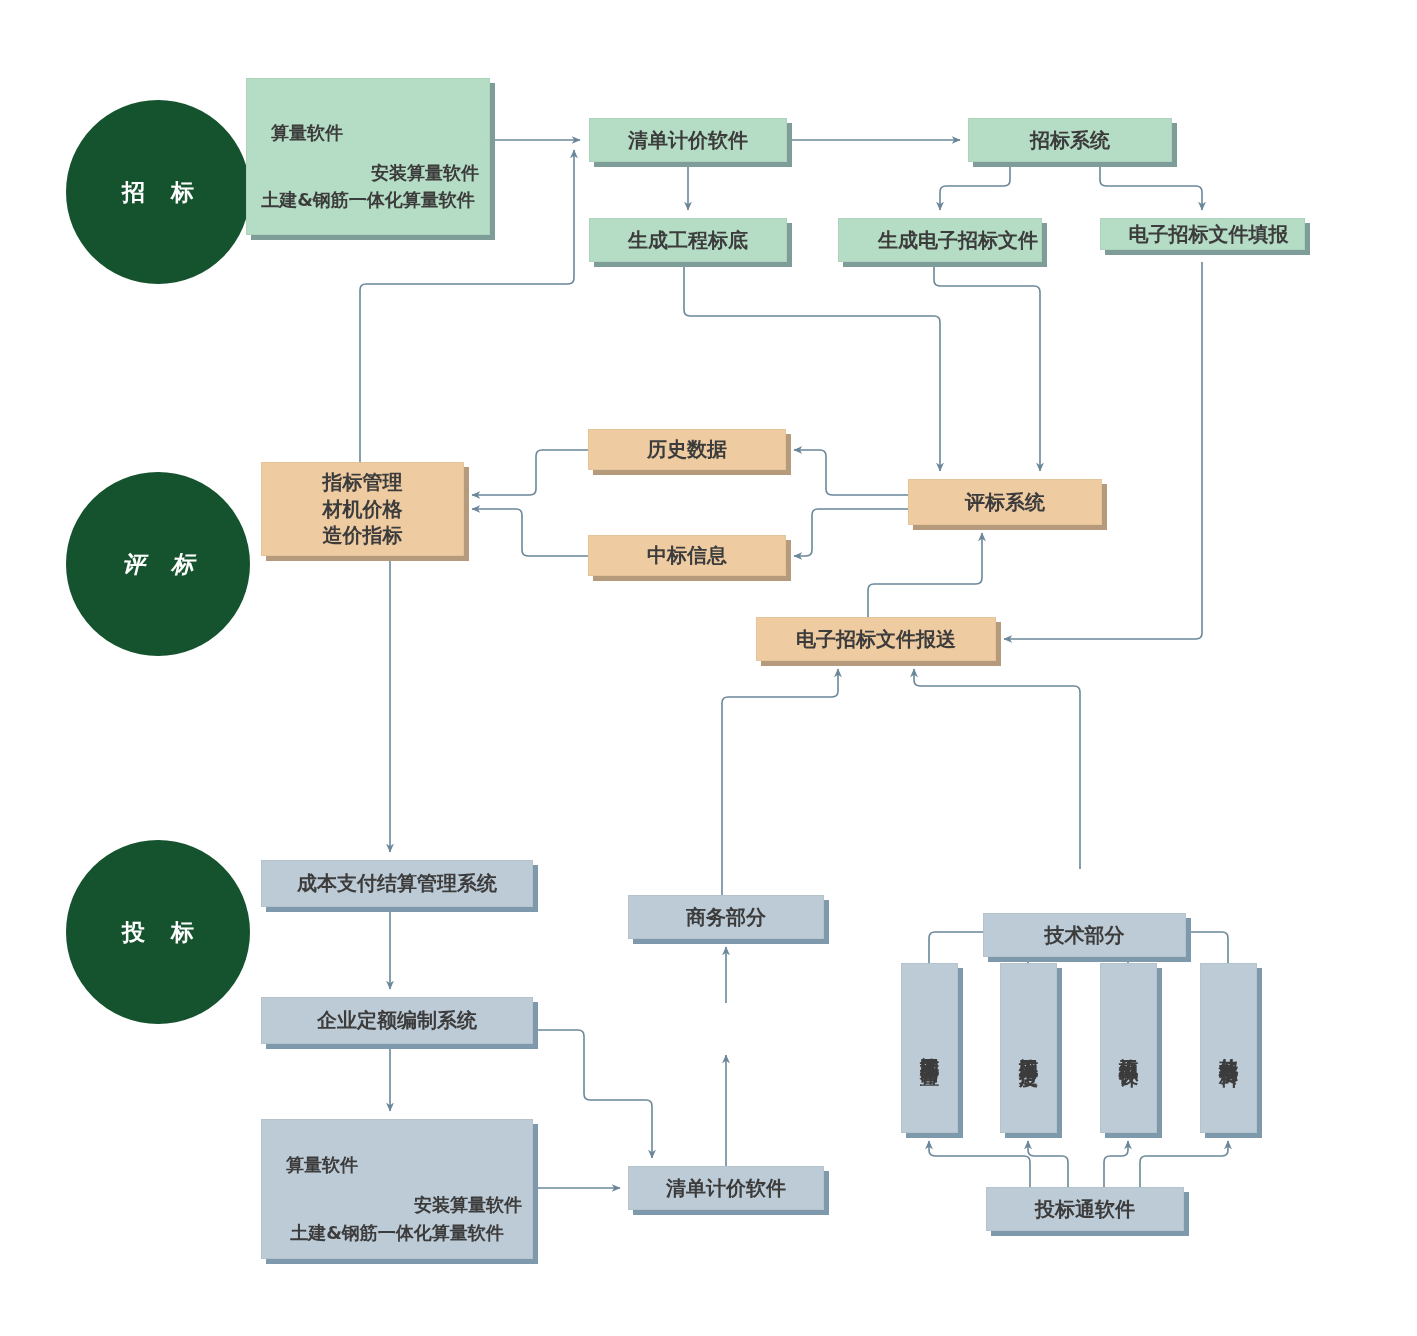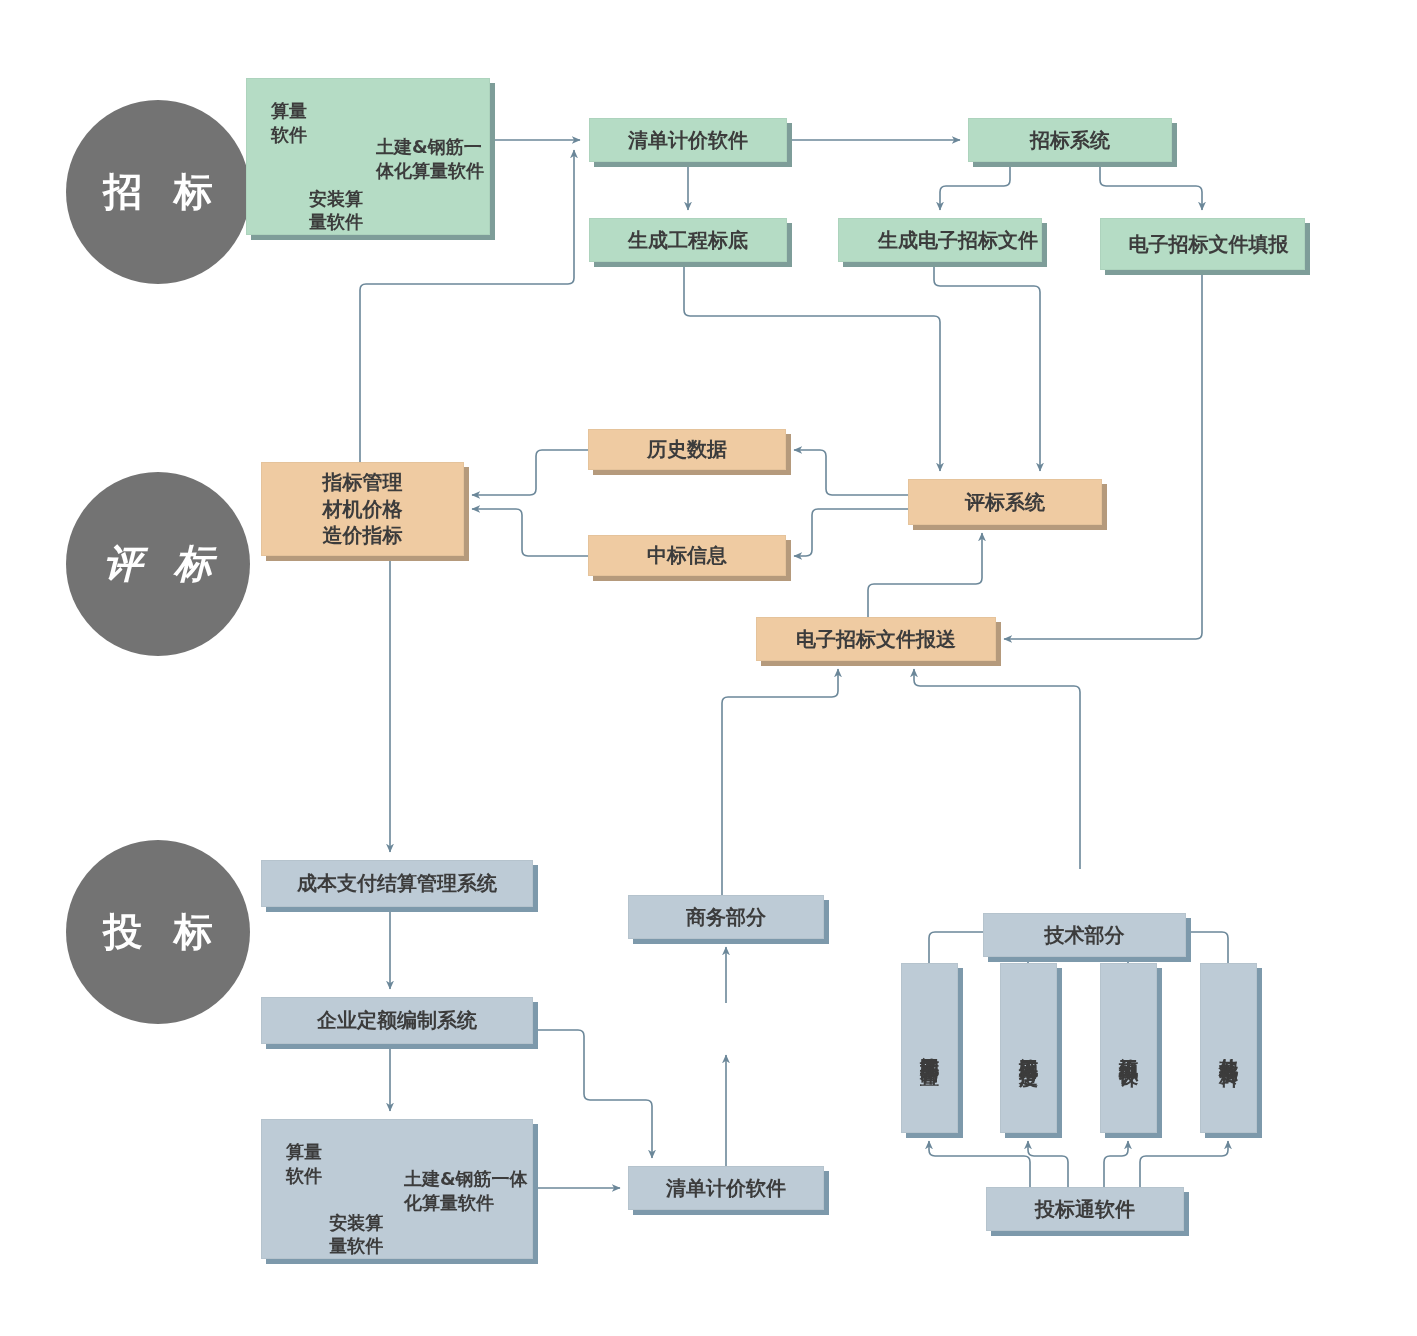--- a/index.html
+++ b/index.html
@@ -2,40 +2,40 @@
 <html><head>
 <meta charset="utf-8">
 <style>
   html,body{margin:0;padding:0;background:#ffffff;}
   body{font-family:"DejaVu Sans","Liberation Sans",sans-serif;}
   #canvas{position:relative;width:1417px;height:1336px;background:#fff;overflow:hidden;}
   #wires{position:absolute;left:0;top:0;width:1417px;height:1336px;}
 
   .phase{
     position:absolute;border-radius:50%;
-    background:#737373;color:#fff;
+    background:#14532d;color:#fff;
     display:flex;align-items:center;justify-content:center;
-    font-size:39px;font-weight:bold;letter-spacing:9px;
+    font-size:23px;font-weight:bold;letter-spacing:9px;
     text-indent:9px;
   }
 
   .node{
     position:absolute;box-sizing:border-box;
     display:flex;align-items:center;justify-content:center;
     text-align:center;color:#3c3c3c;font-size:20px;font-weight:bold;
     line-height:1.32;
     border:1px solid rgba(0,0,0,0.04);
   }
   .green{background:#b5dcc5;box-shadow:5px 5px 0 0 #7e9d99;}
   .orange{background:#efcba2;box-shadow:5px 5px 0 0 #b59a7c;}
   .blue{background:#bdcbd6;box-shadow:5px 5px 0 0 #7d99ab;}
 
   .node.multi{
     align-items:flex-start;justify-content:center;
-    flex-direction:row;text-align:left;
+    flex-direction:column;text-align:left;
   }
   .node.multi .l1{margin-left:24px;margin-top:20px;}
   .node.multi .l2{align-self:flex-end;margin-right:10px;margin-top:16px;}
   .node.multi .l3{align-self:center;margin-top:4px;}
 
   .node.stack{flex-direction:column;justify-content:center;}
   .node.vert{
     writing-mode:vertical-rl;text-orientation:upright;
     letter-spacing:2px;line-height:1.05;
   }
@@ -124,21 +124,21 @@
   </div>
 
   <div class="node green" style="left:589px;top:118px;width:198px;height:44px;">清单计价软件</div>
 
   <div class="node green" style="left:968px;top:118px;width:204px;height:44px;">招标系统</div>
 
   <div class="node green" style="left:589px;top:218px;width:198px;height:44px;">生成工程标底</div>
 
   <div class="node green" style="left:838px;top:218px;width:204px;height:44px;padding-left:36px;">生成电子招标文件</div>
 
-  <div class="node green" style="left:1100px;top:218px;width:205px;height:52px;padding-left:12px;">电子招标文件填报</div>
+  <div class="node green" style="left:1100px;top:218px;width:205px;height:32px;padding-left:12px;">电子招标文件填报</div>
 
   <div class="node orange stack" style="left:261px;top:462px;width:203px;height:94px;">
     <span>指标管理</span>
     <span>材机价格</span>
     <span>造价指标</span>
   </div>
 
   <div class="node orange" style="left:588px;top:429px;width:198px;height:41px;">历史数据</div>
 
   <div class="node orange" style="left:588px;top:535px;width:198px;height:41px;">中标信息</div>

